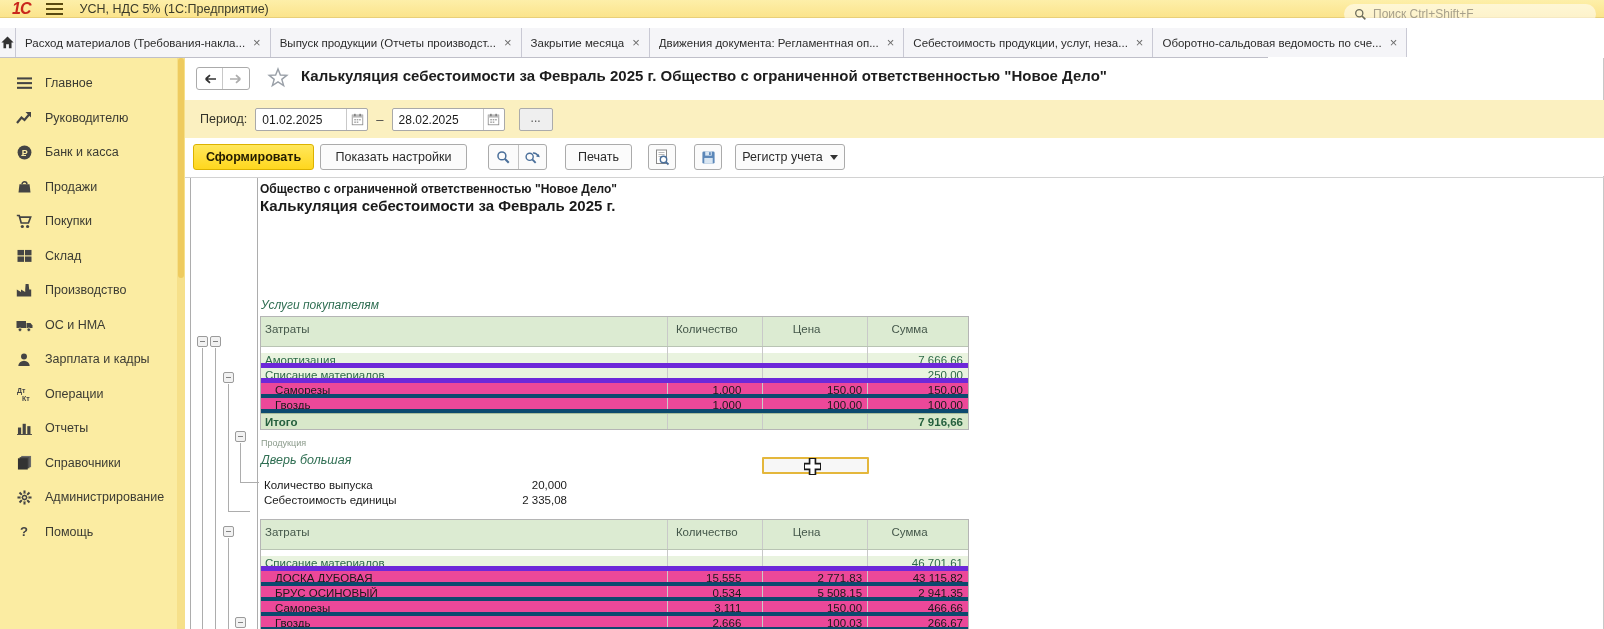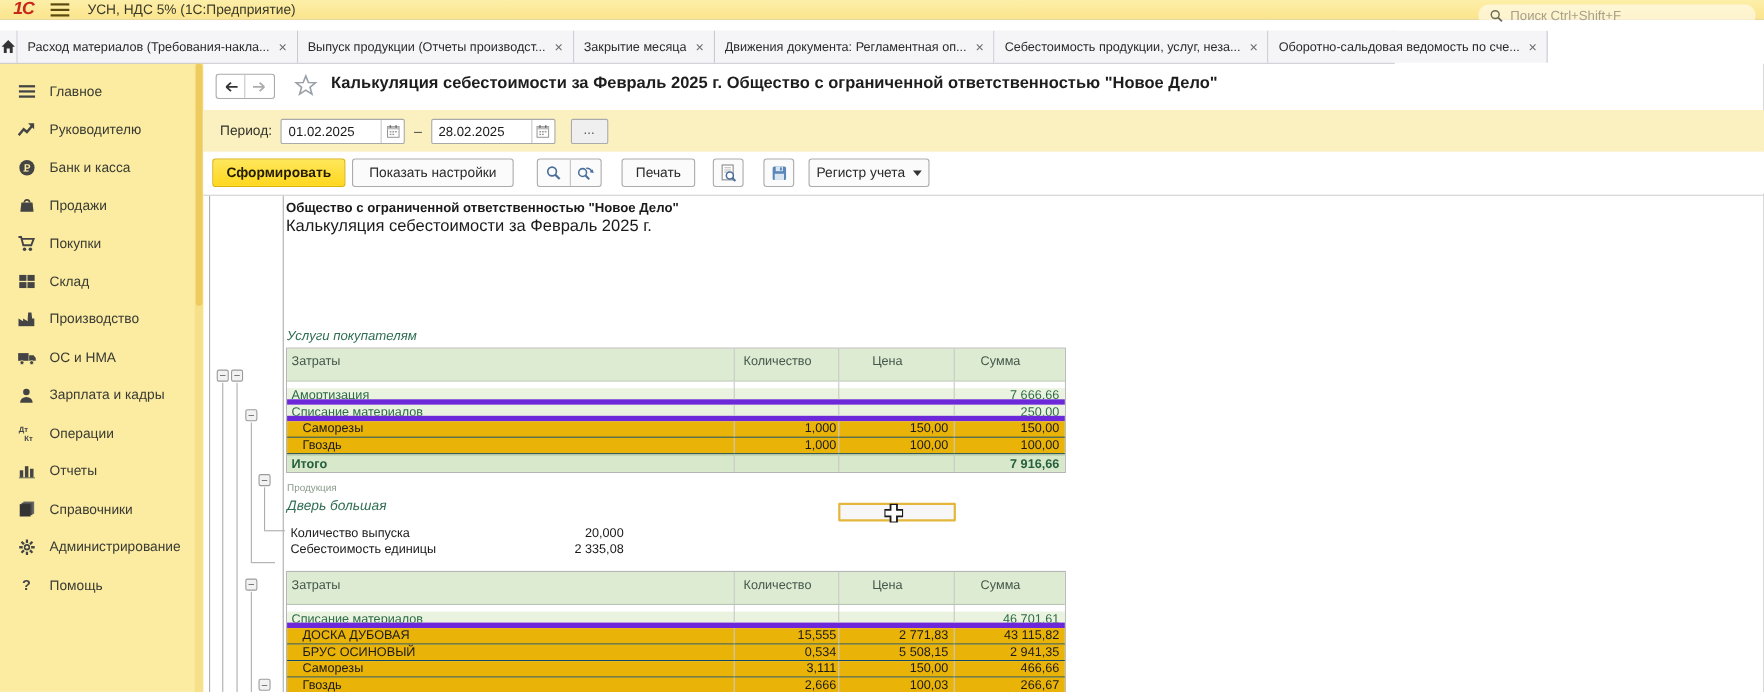--- a/index.html
+++ b/index.html
@@ -76,39 +76,39 @@
   .sep-line { position:absolute; left:0; top:119px; width:1419px; height:1px; background:#D2D2D2; }
 
   
   #report { position:absolute; left:0; top:120px; width:1419px; height:451px; }
   .vline { position:absolute; width:1px; background:#ADADAD; }
   .hline { position:absolute; height:1px; background:#ADADAD; }
   .minusbox { position:absolute; width:11px; height:11px; background:#F2F2F2; border:1px solid #9B9B9B;
     border-radius:2px; font-size:9px; line-height:8px; text-align:center; color:#444; }
 
   .company { position:absolute; left:75px; top:4px; font-size:12px; font-weight:bold; color:#1a1a1a; }
-  .heading { position:absolute; left:75px; top:19px; font-size:15px; font-weight:normal; color:#1a1a1a; }
+  .heading { position:absolute; left:75px; top:19px; font-size:15px; font-weight:bold; color:#1a1a1a; }
   .group-title { position:absolute; font-size:12px; font-style:italic; color:#2F6E52; }
   .tiny-label { position:absolute; font-size:9px; color:#8a9a8a; }
   .info-label { position:absolute; font-size:11.5px; color:#1a1a1a; }
   .info-value { position:absolute; font-size:11.5px; color:#1a1a1a; text-align:right; width:102px; }
 
   .rtable { position:absolute; left:75px; width:709px; border:1px solid #B5B5B5; }
   .tr { display:flex; }
   .c { border-right:1px solid #C9C9C9; overflow:hidden; white-space:nowrap; font-size:11.5px; }
   .c:last-child { border-right:none; }
   .c0 { width:408px; padding-left:4px; }
-  .c1 { width:95px; text-align:right; padding-right:2px; }
+  .c1 { width:95px; text-align:right; padding-right:21px; }
   .c2 { width:105px; text-align:right; padding-right:5px; }
   .c3 { width:100px; text-align:right; padding-right:5px; }
   .thead { height:30px; background:#DCEBD2; border-bottom:1px solid #B9C4B4; }
   .thead .c { padding-top:6px; color:#44574A; }
   .thead .c1,.thead .c2,.thead .c3 { text-align:center; padding-right:17px; }
   .tgap { height:6px; background:#fff; }
-  .row { height:15px; line-height:15px; background:#eab308; color:#1a1a1a; border-bottom:1px solid #0c4a6e; }
+  .row { height:15px; line-height:15px; background:#ec4899; color:#1a1a1a; border-bottom:4px solid #0c4a6e; }
   .row.group { background:#E9F3DF; color:#2D6A48; border-bottom:5px solid #6d28d9; }
   .row .c0.ind { padding-left:14px; }
   .row.total { height:16px; line-height:16px; background:#D8E8CA; color:#25603E; font-weight:bold;
     border-top:1px solid #A8BC9A; border-bottom:none; }
   .selcell { position:absolute; border:2px solid #E4B73C; background:rgba(240,240,240,.55); border-radius:1px; }
 </style>
 </head>
 <body>
 
 <div id="topbar">

